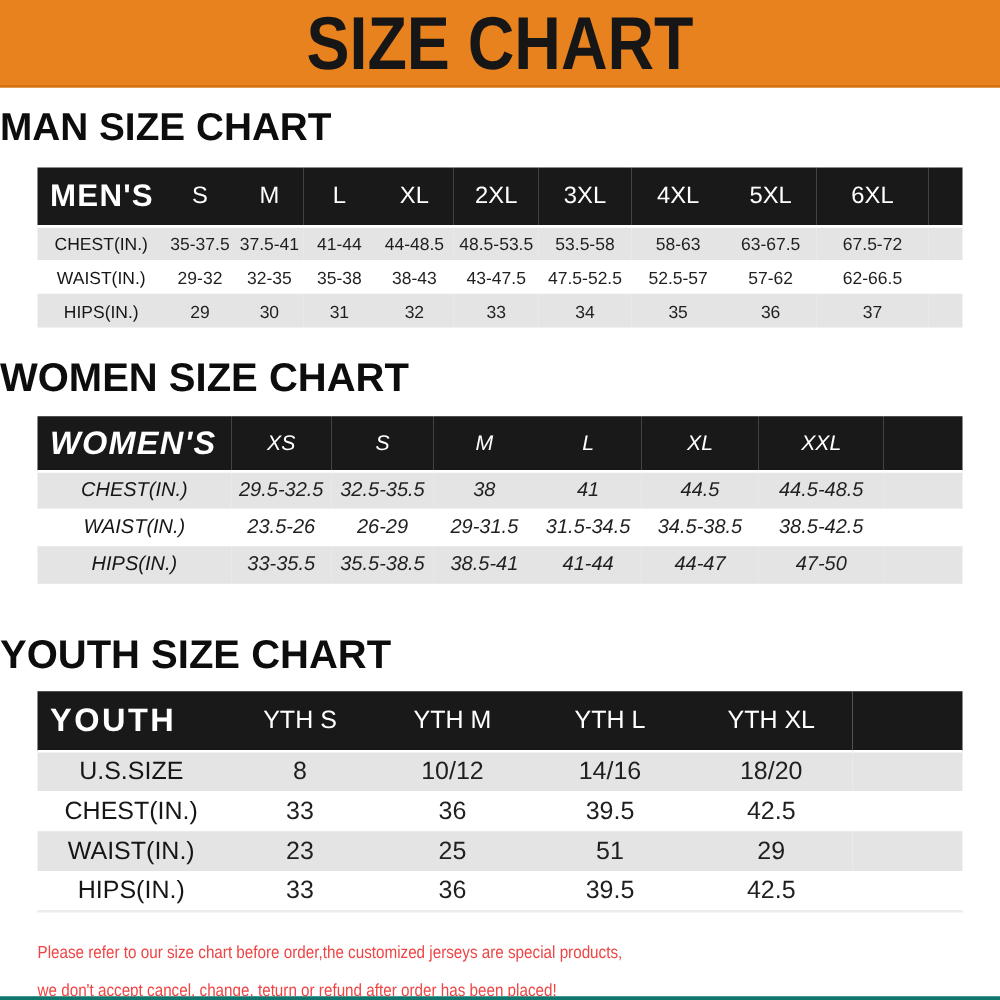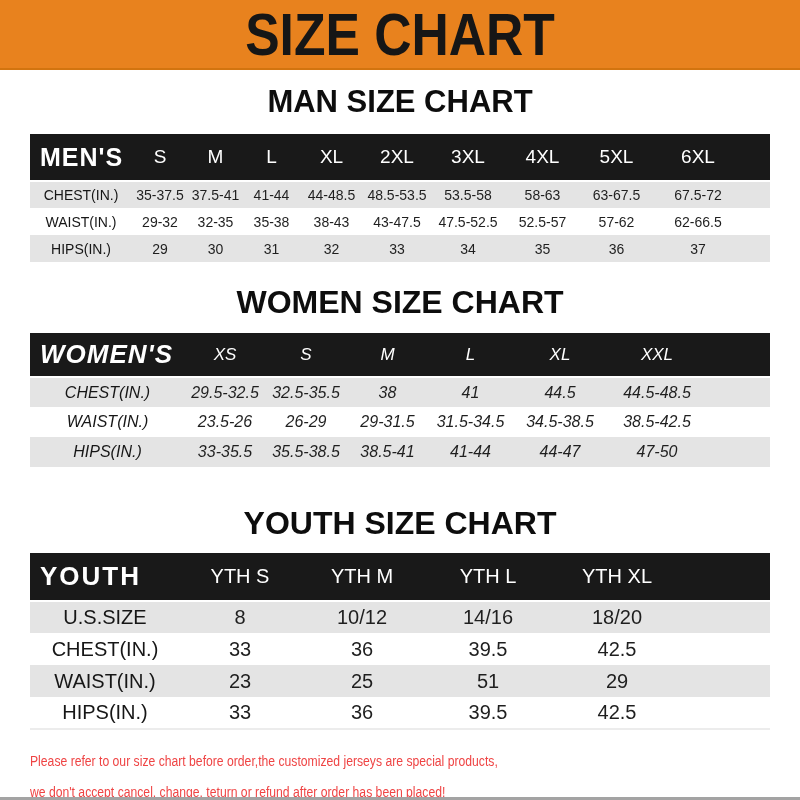--- a/index.html
+++ b/index.html
@@ -1,34 +1,34 @@
 <!DOCTYPE html>
 <html><head>
 <meta charset="utf-8">
 <style>
   * { margin:0; padding:0; box-sizing:border-box; }
   html,body { background:#fff; }
   .page {
     width:800px; height:800px; position:relative; overflow:hidden;
     background:#fff; font-family:"Liberation Sans","DejaVu Sans",sans-serif;
-    border-bottom:3px solid #a3a3a3;
+    border-bottom:3px solid #0f766e;
   }
   
   .banner {
     height:70px; background:#E8821E; display:flex;
     align-items:center; justify-content:center;
     border-bottom:2px solid #d2740f;
   }
   .banner-title {
     display:inline-block; font-size:60px; font-weight:bold; color:#161616;
     letter-spacing:0px; transform:scaleX(0.86); white-space:nowrap;
   }
   
   .section-heading {
-    text-align:center; font-weight:bold; color:#0d0d0d;
+    font-weight:bold; color:#0d0d0d;
     font-size:31px; line-height:34px;
   }
   .heading-man   { margin-top:15px; }
   .heading-women { margin-top:22px; font-size:32px; line-height:36px; }
   .heading-youth { margin-top:38px; font-size:32px; line-height:36px; }
   
   table.size-table {
     width:740px; margin-left:30px; border-collapse:collapse;
     table-layout:fixed;
   }

